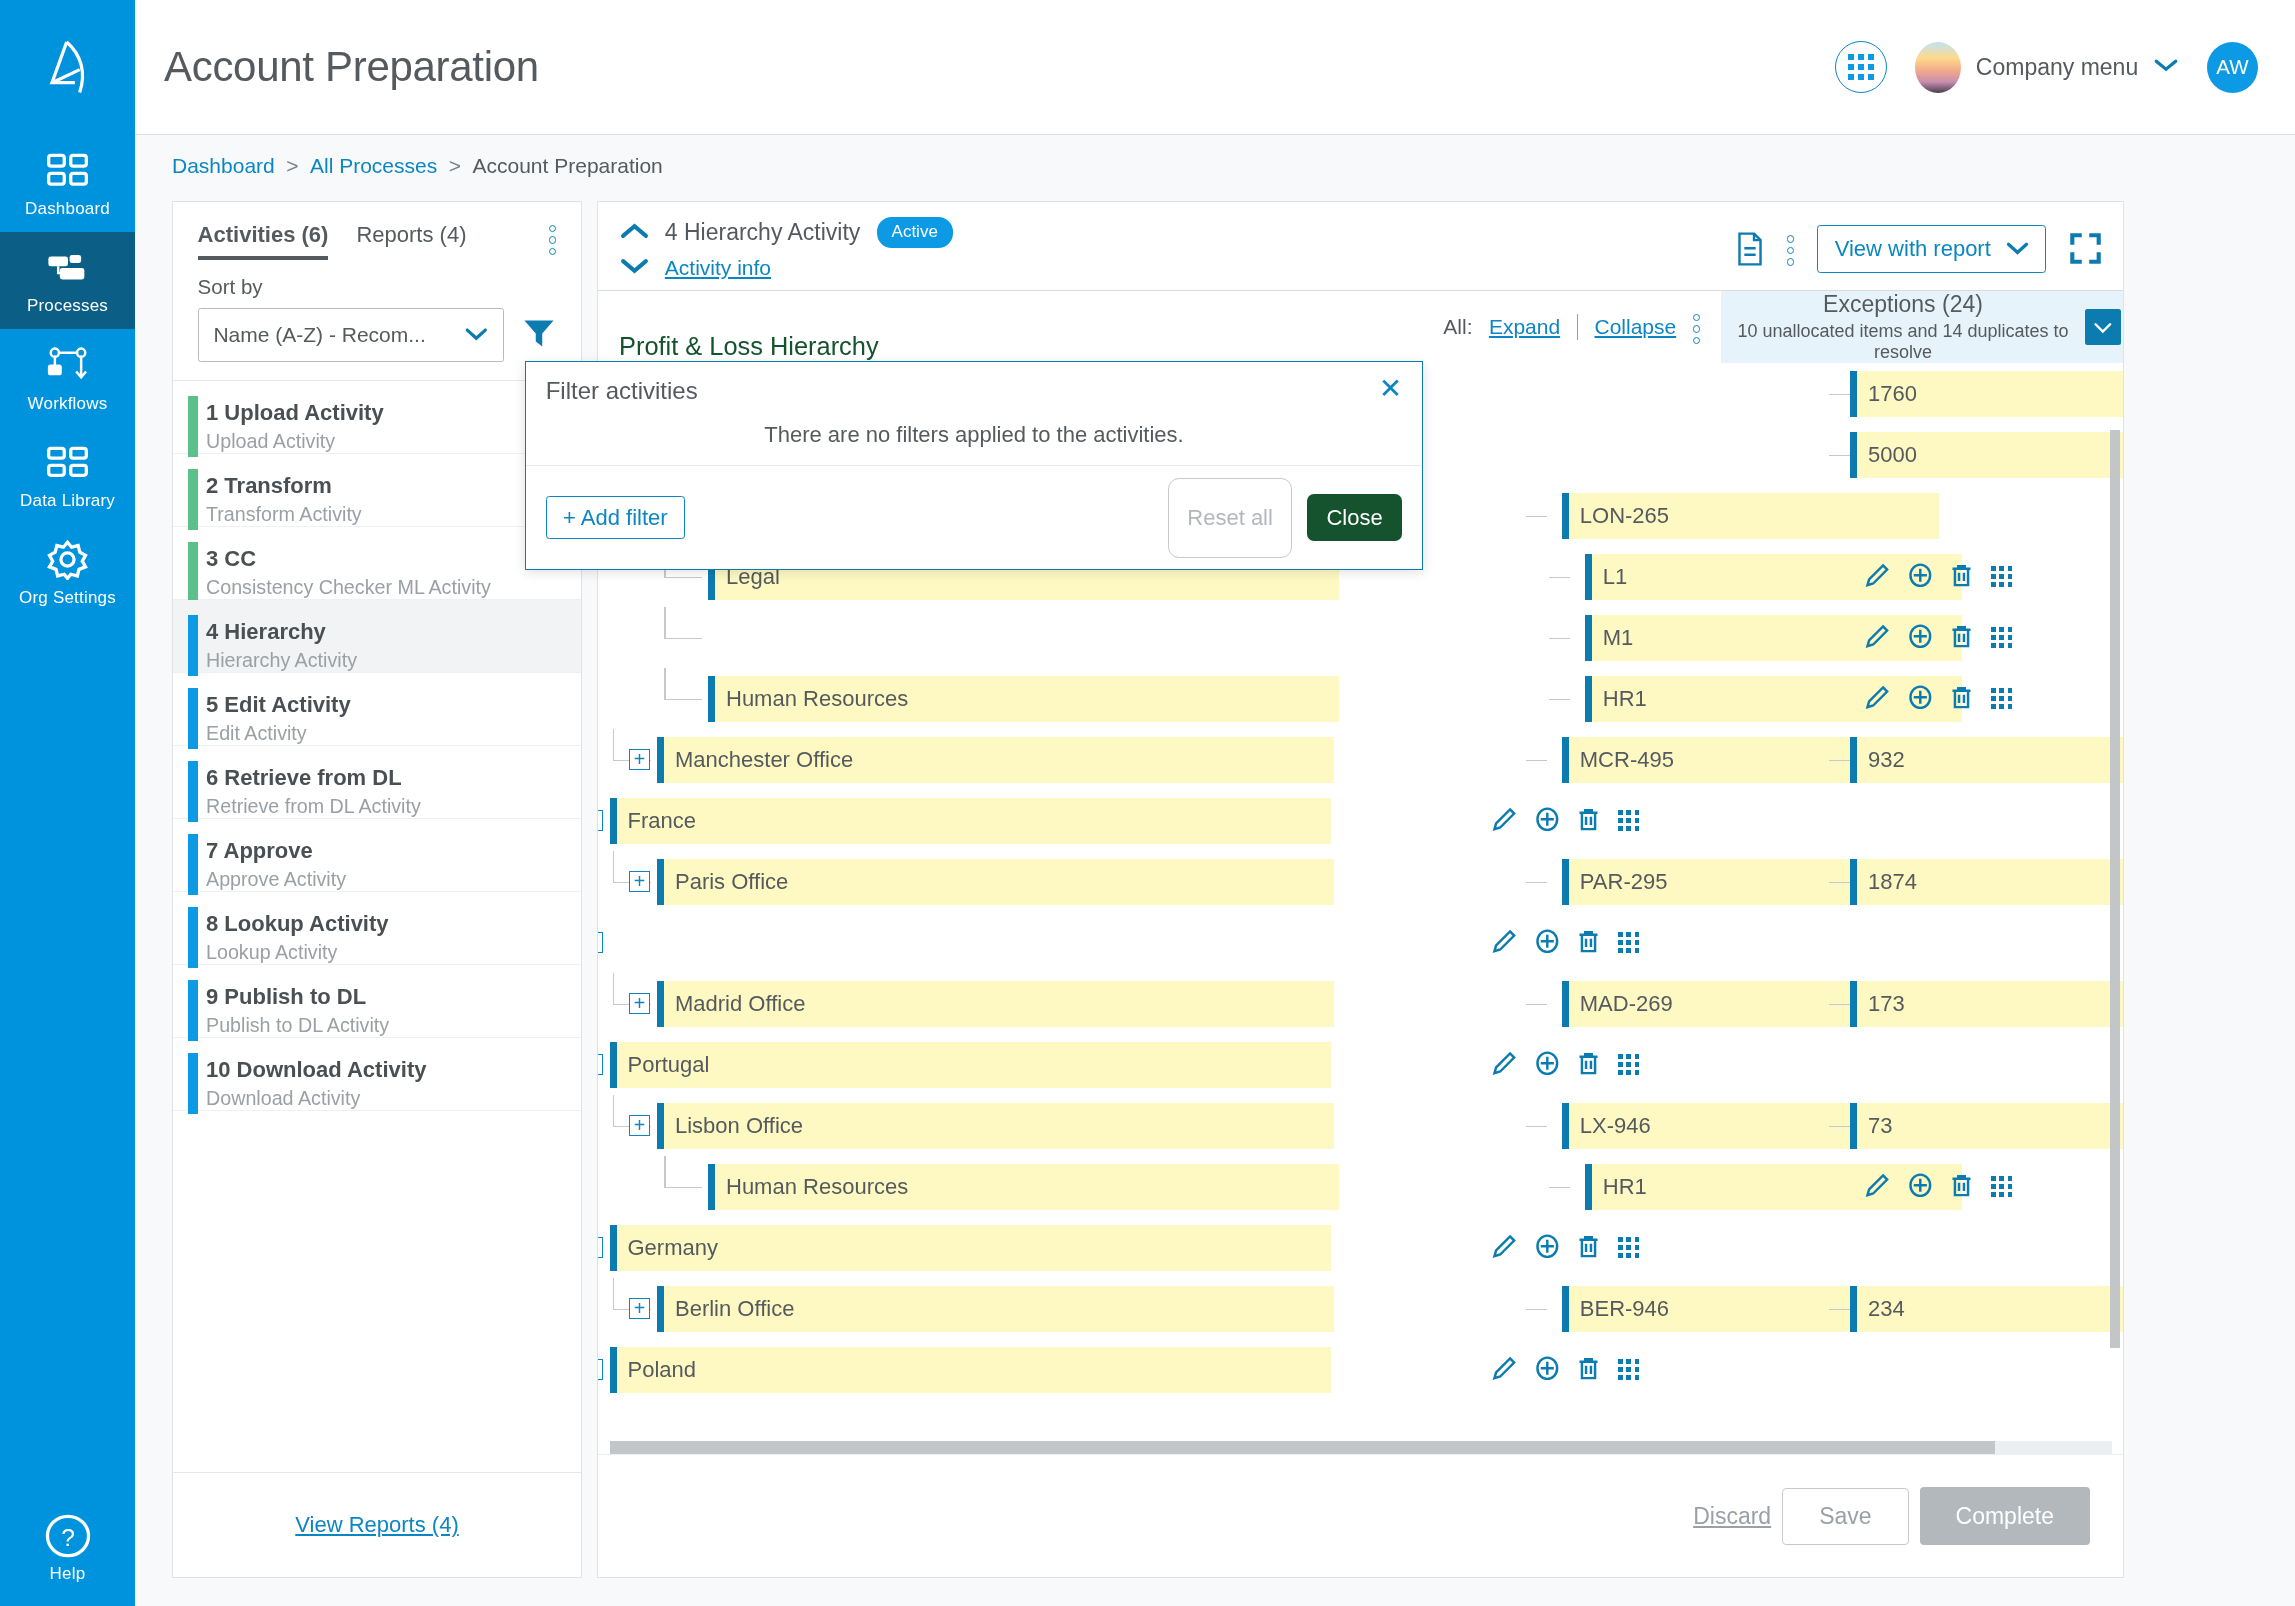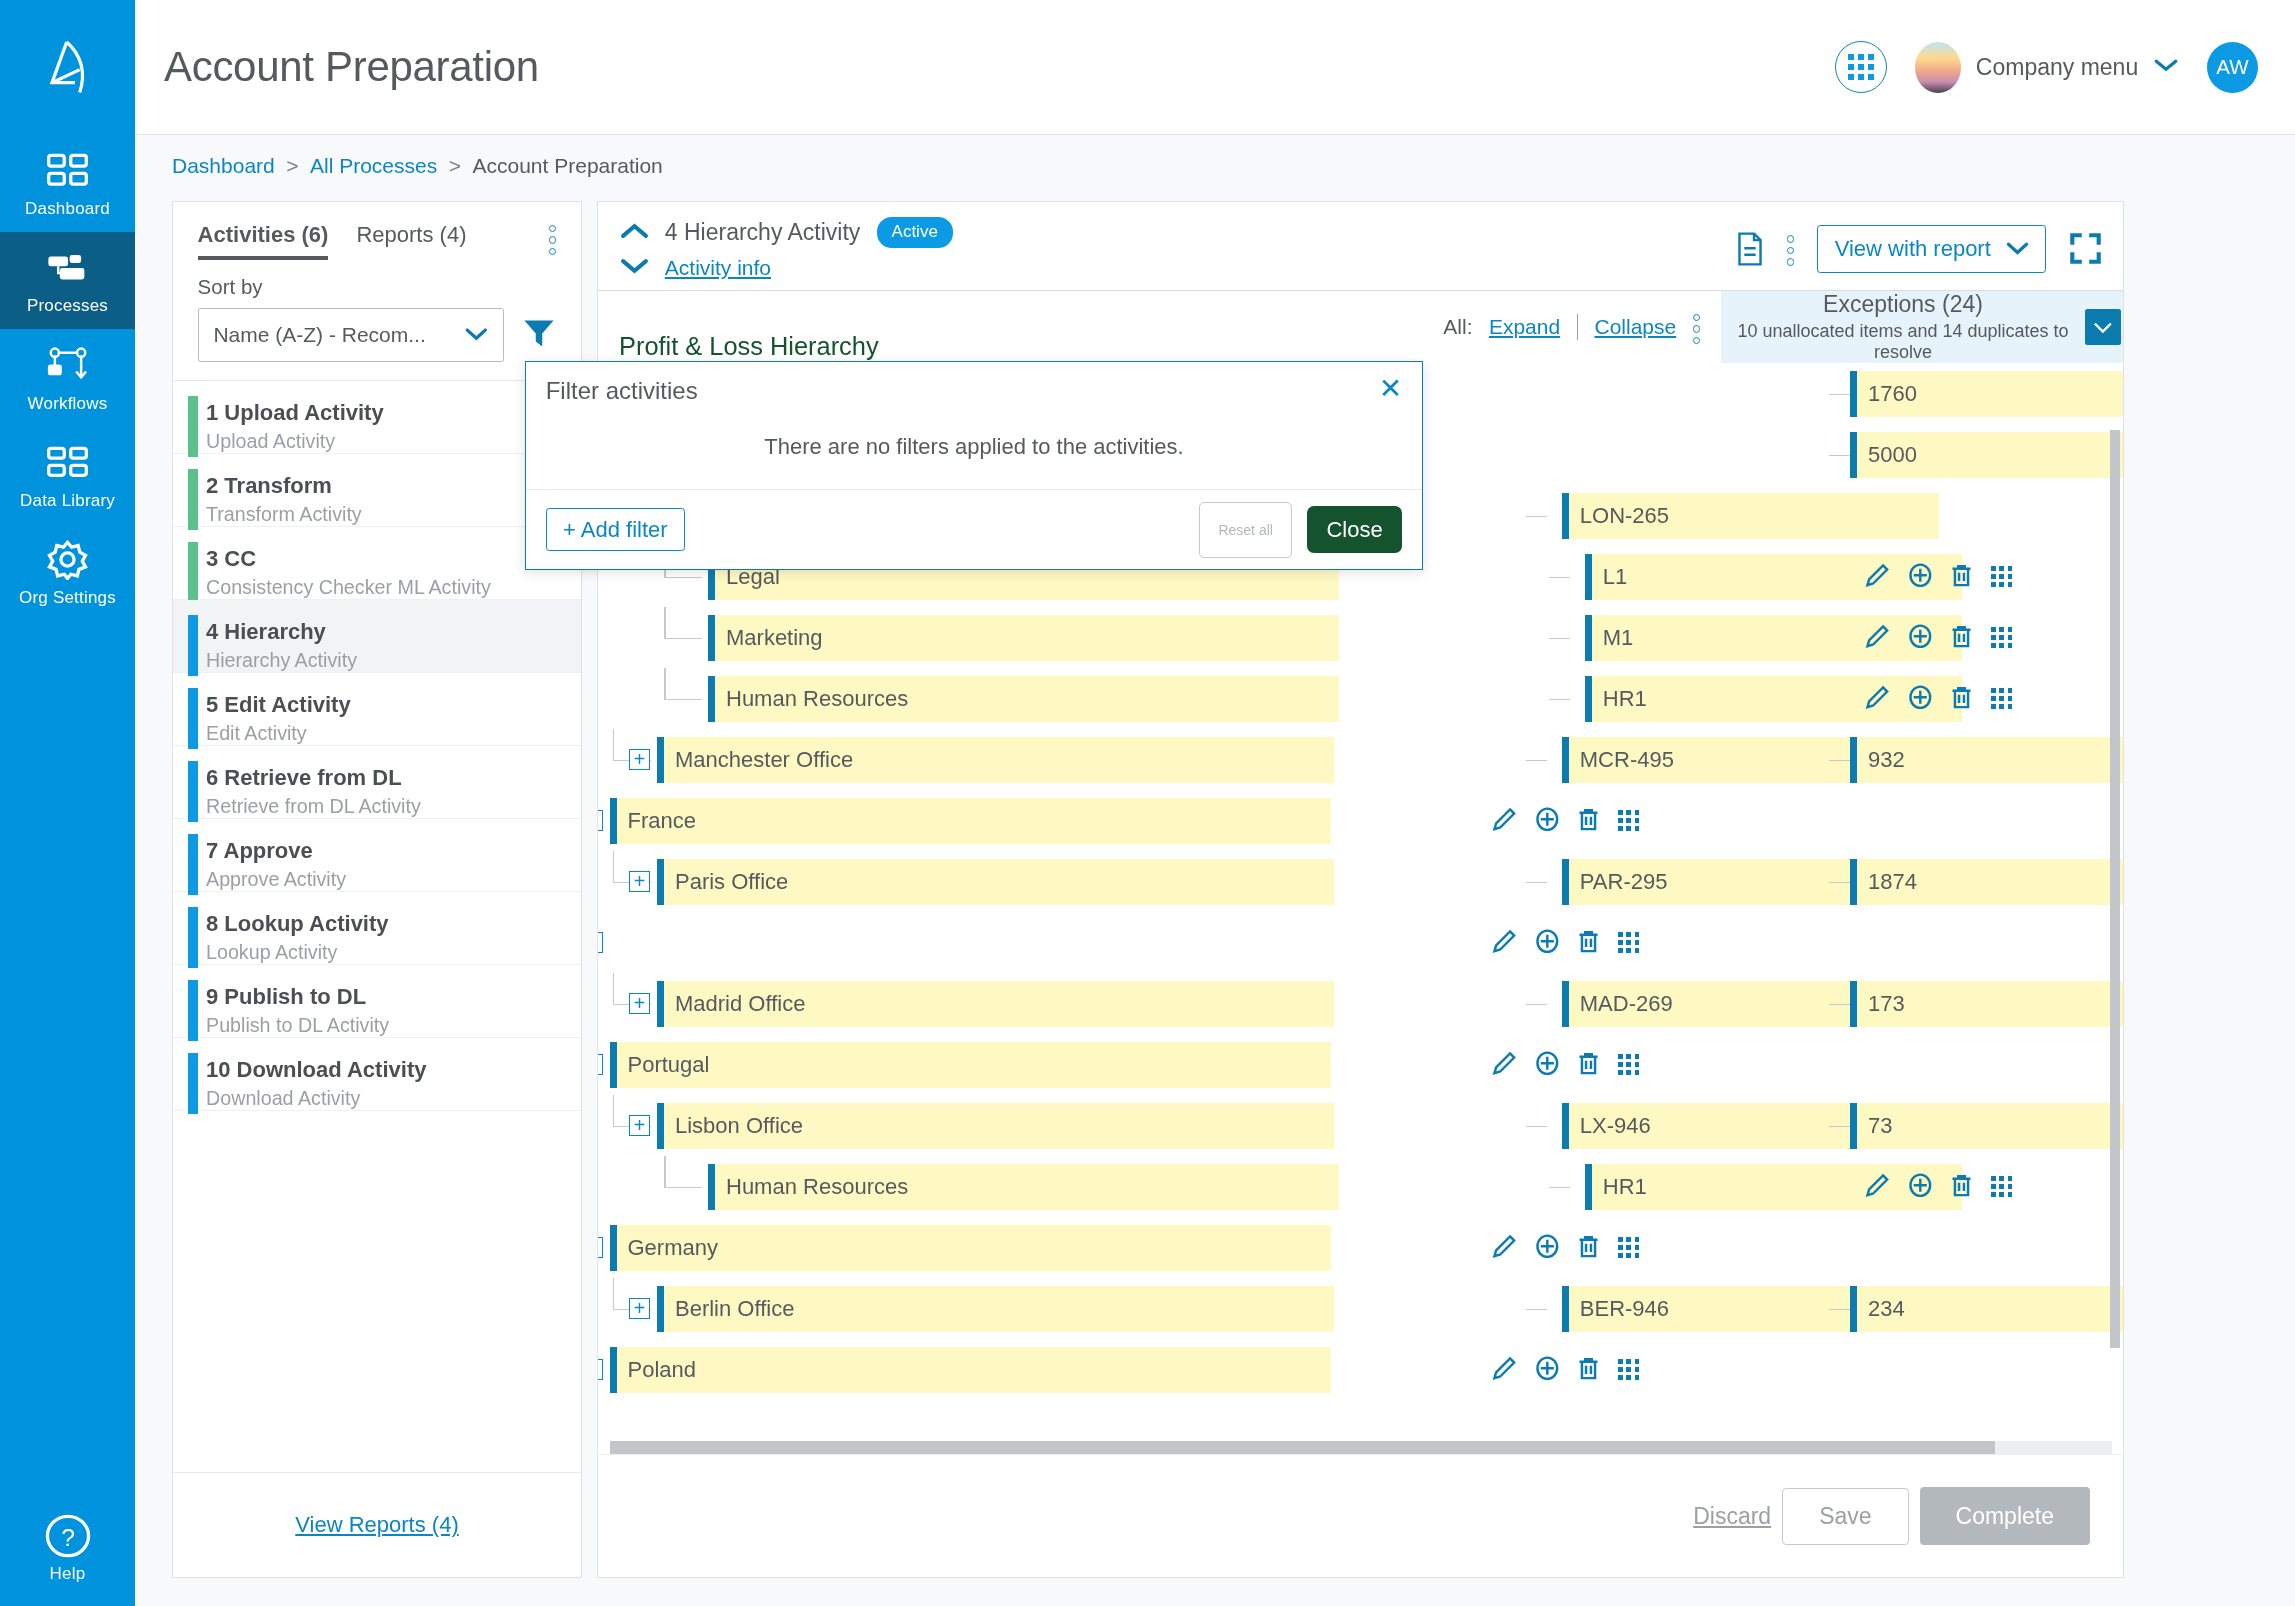--- a/index.html
+++ b/index.html
@@ -193,22 +193,22 @@
   .dlg-close { margin-left: auto; font-size: 28px; color: #0c86c2; cursor: pointer; line-height: 23px; }
   .dlg-body { flex: 1; display: flex; align-items: center; justify-content: center; font-size: 22px; color: #555a5e; }
   .dlg-foot {
     display: flex; align-items: center; padding: 11.5px 19.7px; border-top: 0.8px solid #e6e9ec; gap: 14.8px;
   }
   .btn-addfilter {
     border: 1.6px solid #0c86c2; border-radius: 3.3px; color: #0c86c2; font-size: 22px;
     padding: 7.4px 16.4px; background: #fff; cursor: pointer;
   }
   .btn-reset {
-    margin-left: auto; border: 0.8px solid #c6cacd; border-radius: 5px; color: #b3b8bc;
-    font-size: 14px; padding: 19px 18px; background: #fff; cursor: pointer;
+    margin-left: auto; border: 0.8px solid #c6cacd; border-radius: 11px; color: #b3b8bc;
+    font-size: 22px; padding: 26px 18px; background: #fff; cursor: pointer;
   }
   .btn-close {
     background: #14532d; color: #fff; border: none; border-radius: 7px; font-size: 22px;
     padding: 10.7px 19.7px; cursor: pointer;
   }
 </style>
 </head>
 <body>
 
 <div class="app">
@@ -543,21 +543,20 @@
                 <i></i>
                 <i></i>
                 <i></i>
                 <i></i>
               </span>
             </span>
           </div>
           <div class="row">
             <span class="connector" style="left: 66px; width: 38px;"></span>
             <span class="vline" style="left: 66px; top: 0px; height: 31px;"></span>
-            <div class="cell name" style="position: absolute; left: 110px; width: 631px;">Marketing</div>
             <span class="connector" style="left: 951px; width: 21px;"></span>
             <div class="cell code" style="position: absolute; left: 972px; width: 377px;">M1</div>
             <span class="row-tools" style="left: 1267px;">
               <span><svg width="24.6" height="24.6" viewBox="0 0 30 30">
                   <path d="M22 3 L27 8 L10 25 L3 27 L5 20 Z" fill="none" stroke="#0c7bb0" stroke-width="3"></path>
                 </svg></span>
               <span><svg width="24.6" height="24.6" viewBox="0 0 30 30">
                   <ellipse cx="15" cy="15" rx="12" ry="13" fill="none" stroke="#0c7bb0" stroke-width="3"></ellipse>
                   <path d="M15 7 V23 M7 15 H23" stroke="#0c7bb0" stroke-width="3"></path>
                 </svg></span>

